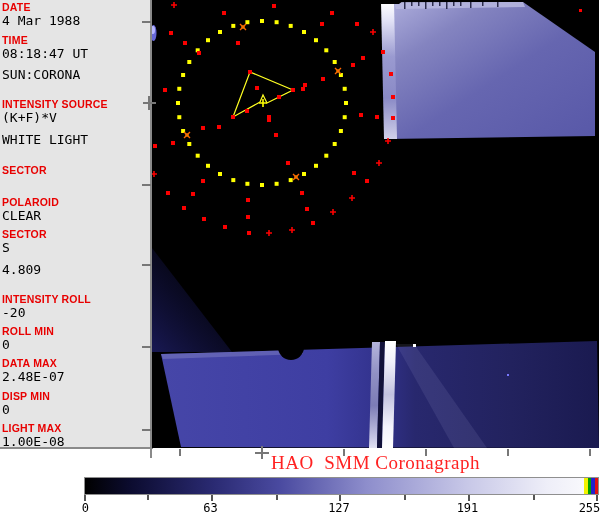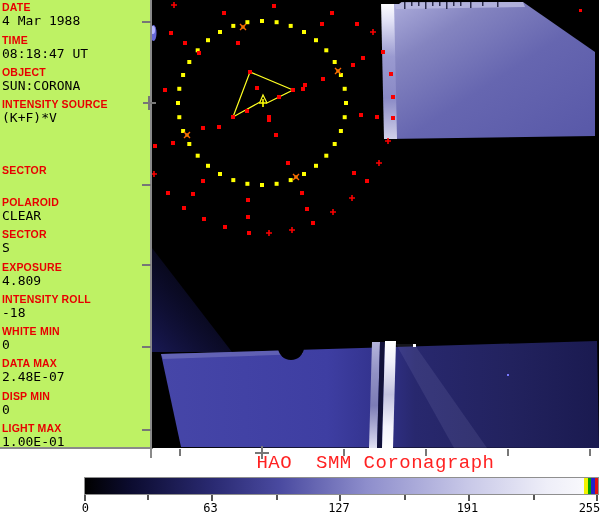--- a/index.html
+++ b/index.html
@@ -1,39 +1,39 @@
 <!DOCTYPE html>
 <html><head>
 <meta charset="utf-8">
 <style>
   html,body{margin:0;padding:0;}
   body{
     width:600px;height:512px;position:relative;background:#ffffff;
     font-family:"Liberation Sans",sans-serif;overflow:hidden;
   }
   
-  .sidebar{position:absolute;left:0;top:0;width:150px;height:447px;background:#bef264;}
+  .sidebar{position:absolute;left:0;top:0;width:150px;height:447px;background:#e5e5e5;}
   .f{position:absolute;left:2px;width:146px;}
   .f .lab{
     font-family:"Liberation Sans",sans-serif;font-size:10.5px;font-weight:700;
     letter-spacing:.2px;color:#e80000;line-height:11px;white-space:nowrap;
   }
   .f .val{
     font-family:"DejaVu Sans Mono",monospace;font-size:13px;color:#000;
     line-height:15px;white-space:nowrap;
   }
   .divider{position:absolute;left:150px;top:0;width:2px;height:458px;background:#8a8a8a;}
   .hline{position:absolute;left:0;top:447px;width:153px;height:2px;background:#8a8a8a;}
   
   .image-area{position:absolute;left:152px;top:0;width:447px;height:448px;background:#000;overflow:hidden;}
   .image-area svg{display:block;}
   
   .img-title{
     position:absolute;left:152px;top:452px;width:447px;height:20px;text-align:center;
-    font-family:Liberation Mono, monospace;font-size:19px;letter-spacing:.5px;color:#ff2222;white-space:pre;
+    font-family:Liberation Serif, serif;font-size:19px;letter-spacing:.5px;color:#ff2222;white-space:pre;
   }
   
   .colorbar{
     position:absolute;left:84px;top:477px;width:513px;height:16px;
     border:1px solid #8f8f8f;background:linear-gradient(to right,
       #000000 0%, #0c0c30 9%, #2a2a72 25%, #4a4aa0 38%, #8e8ecc 55%,
       #c9c9e8 75%, #eeeef8 90%, #f8f8fc 97%);
   }
   .cb-stripe{position:absolute;top:0;height:16px;}
   .axisbar{position:absolute;background:#777;}
@@ -48,63 +48,62 @@
 <div class="sidebar">
   <div class="f" style="top:2px">
       <div class="lab">DATE</div>
       <div class="val">4 Mar 1988</div>
     </div>
   <div class="f" style="top:35px">
       <div class="lab">TIME</div>
       <div class="val">08:18:47 UT</div>
     </div>
   <div class="f" style="top:67px">
-      <div class="lab">OBJECT</div>
       <div class="val">SUN:CORONA</div>
     </div>
   <div class="f" style="top:99px">
       <div class="lab">INTENSITY SOURCE</div>
       <div class="val">(K+F)*V</div>
     </div>
   <div class="f" style="top:132px">
+      <div class="val">WHITE LIGHT</div>
     </div>
   <div class="f" style="top:165px">
       <div class="lab">SECTOR</div>
     </div>
   <div class="f" style="top:197px">
       <div class="lab">POLAROID</div>
       <div class="val">CLEAR</div>
     </div>
   <div class="f" style="top:229px">
       <div class="lab">SECTOR</div>
       <div class="val">S</div>
     </div>
   <div class="f" style="top:262px">
-      <div class="lab">EXPOSURE</div>
       <div class="val">4.809</div>
     </div>
   <div class="f" style="top:294px">
       <div class="lab">INTENSITY ROLL</div>
-      <div class="val">-18</div>
+      <div class="val">-20</div>
     </div>
   <div class="f" style="top:326px">
-      <div class="lab">WHITE MIN</div>
+      <div class="lab">ROLL MIN</div>
       <div class="val">0</div>
     </div>
   <div class="f" style="top:358px">
       <div class="lab">DATA MAX</div>
       <div class="val">2.48E-07</div>
     </div>
   <div class="f" style="top:391px">
       <div class="lab">DISP MIN</div>
       <div class="val">0</div>
     </div>
   <div class="f" style="top:423px">
       <div class="lab">LIGHT MAX</div>
-      <div class="val">1.00E-01</div>
+      <div class="val">1.00E-08</div>
     </div>
 </div>
 
 <div class="divider"></div>
 <div class="hline"></div>
 
 <div class="image-area">
   <svg width="447" height="448" viewBox="0 0 447 448">
     <defs>
       <linearGradient id="patchGrad" x1="0" y1="0" x2="1" y2="1">

